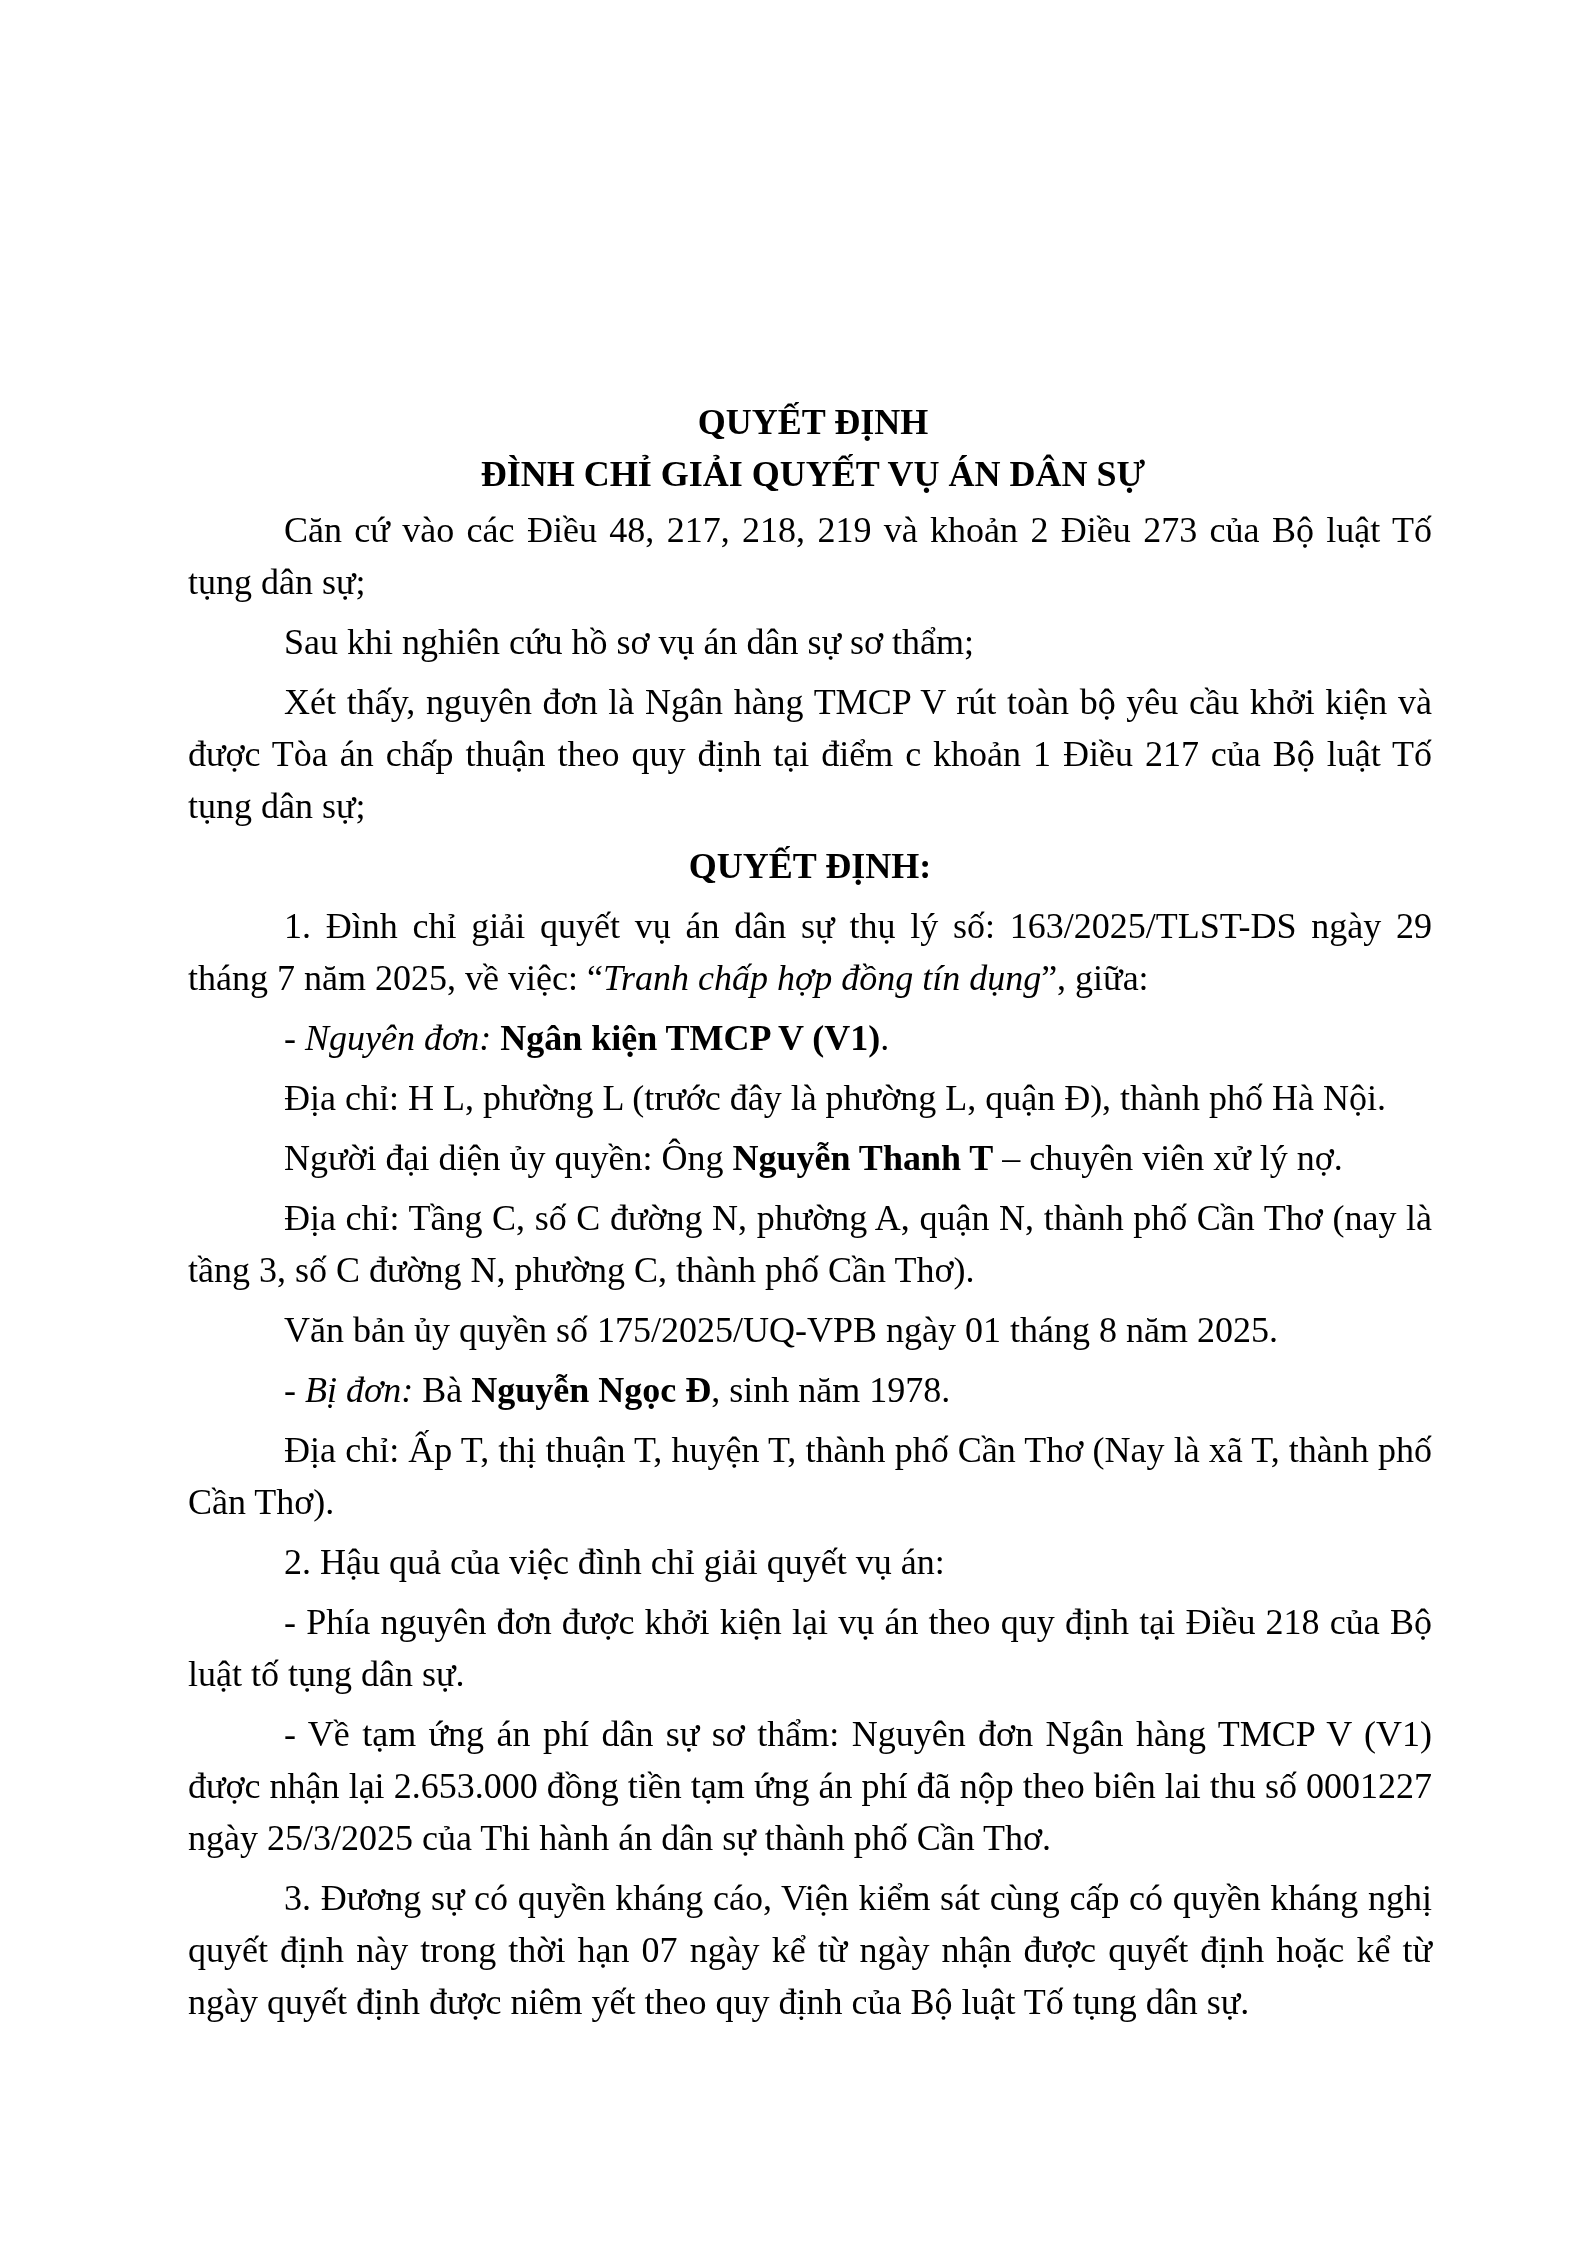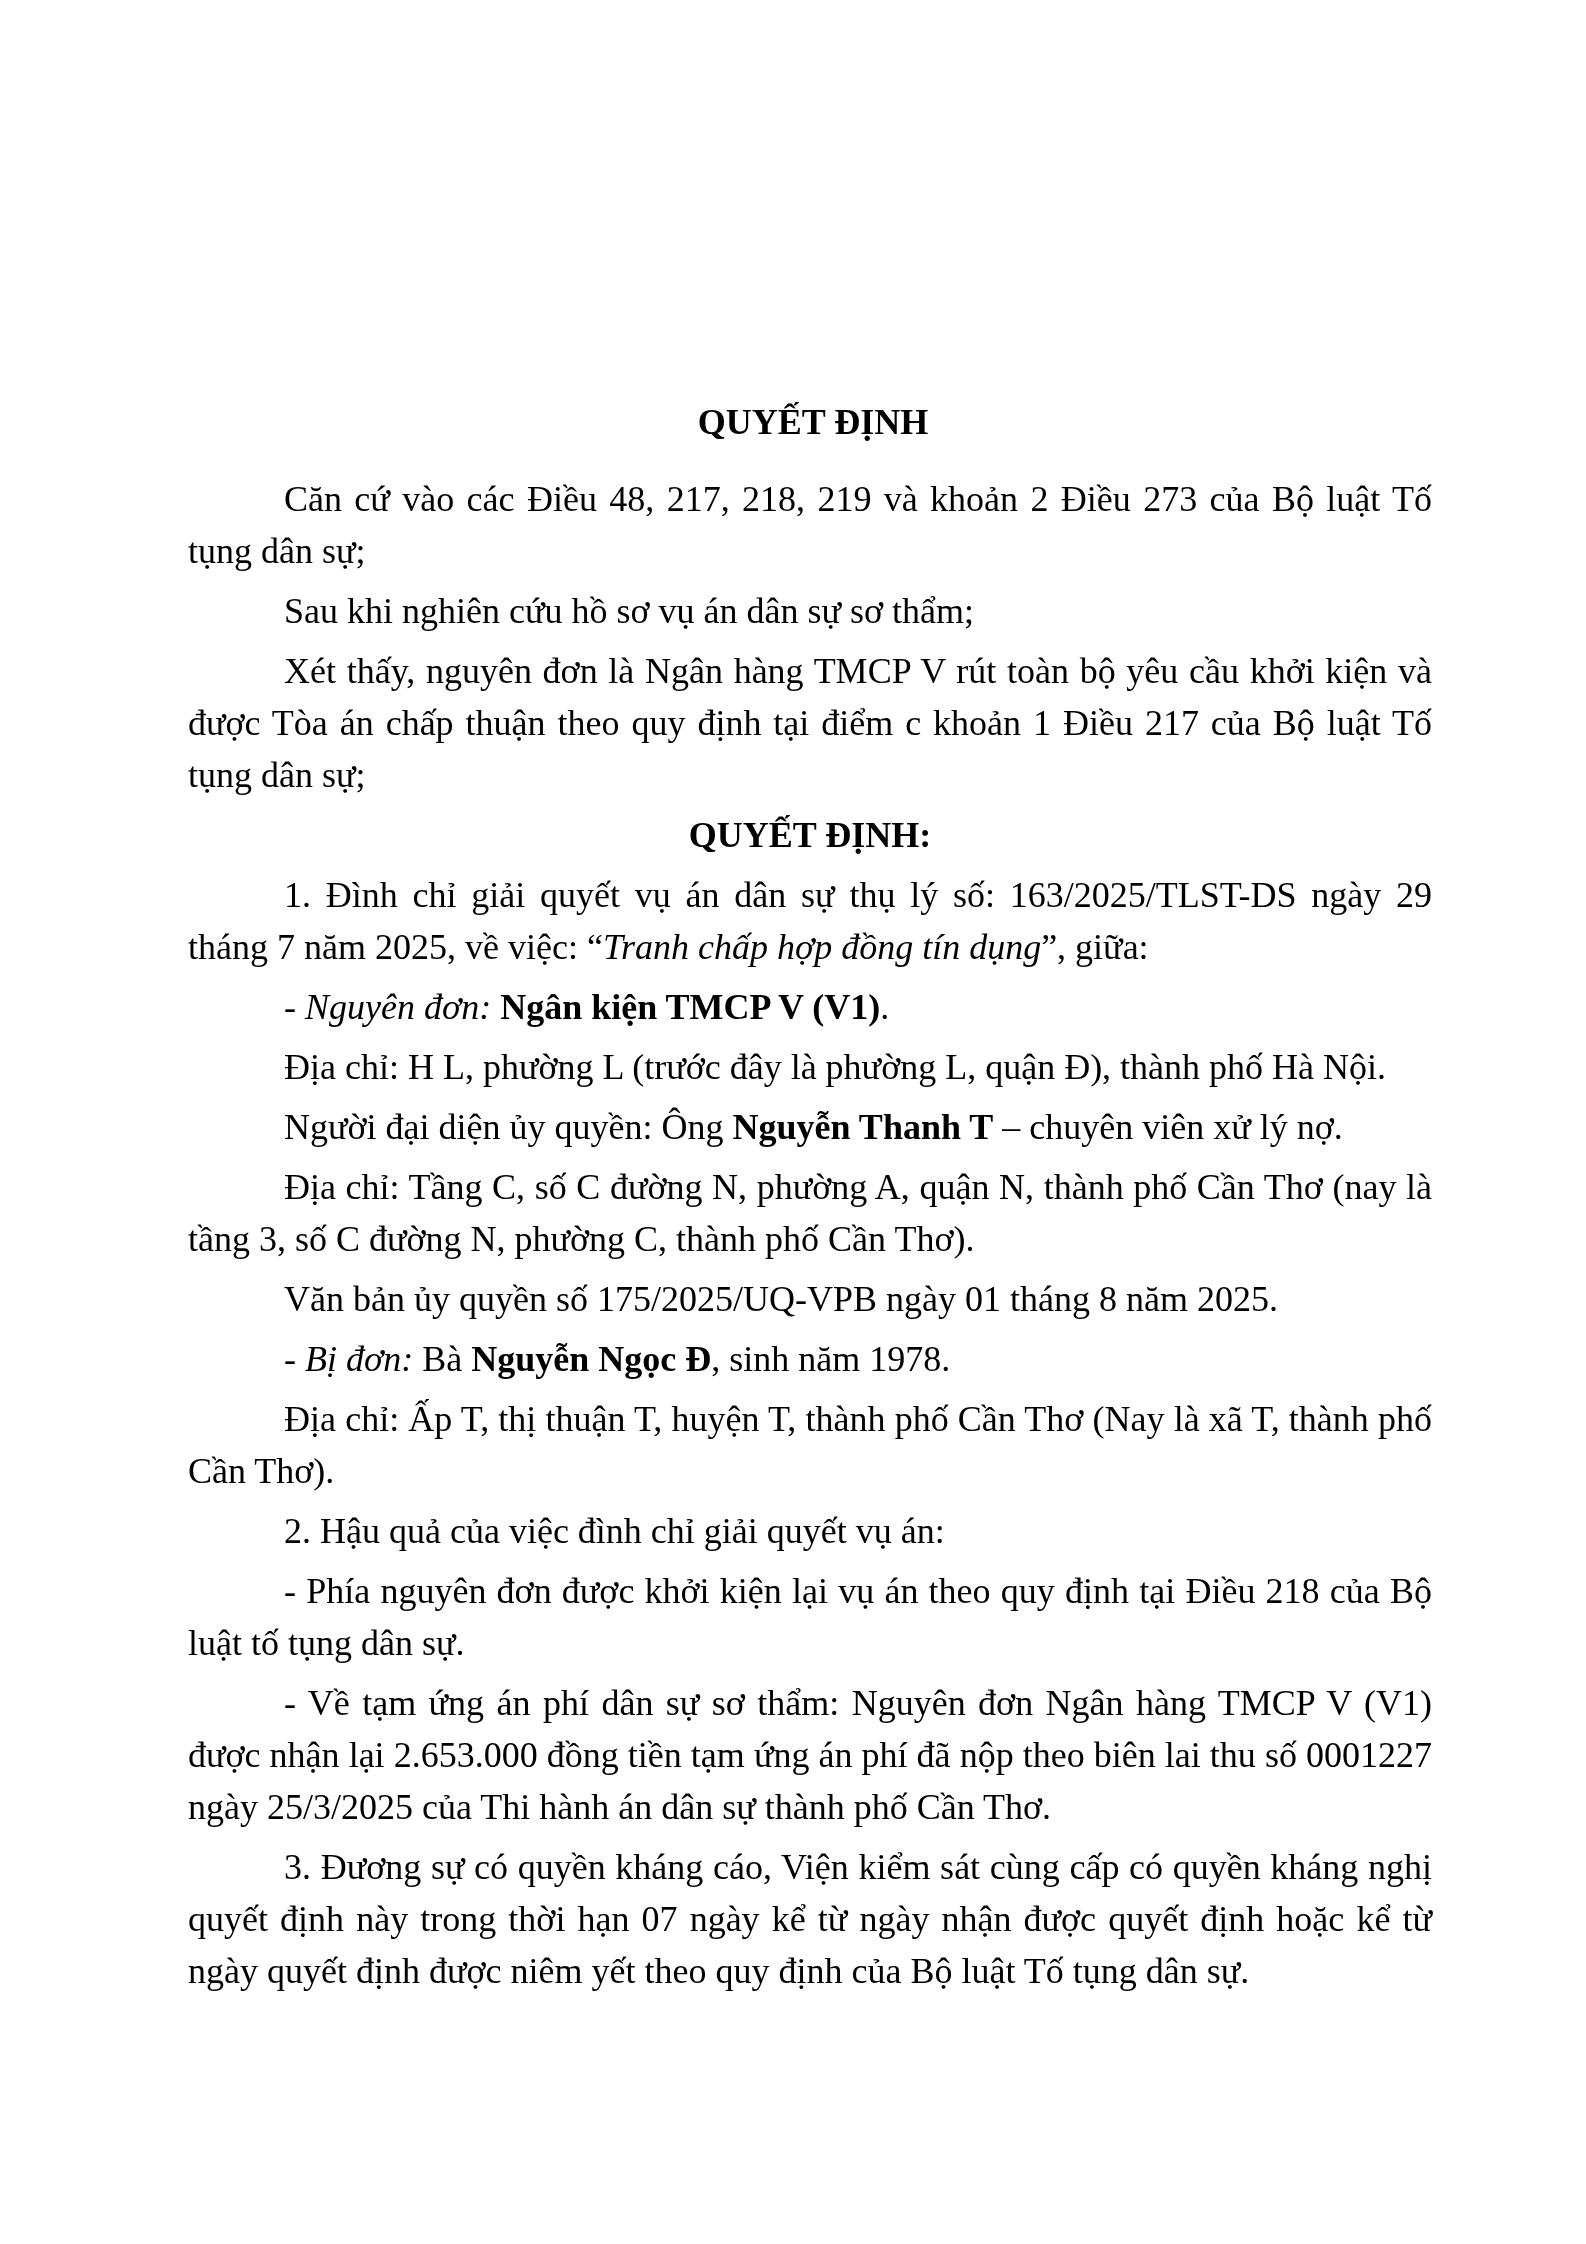--- a/index.html
+++ b/index.html
@@ -18,28 +18,29 @@
     margin: 0 6px 8px 0;
     text-indent: 96px;
     text-align: justify;
   }
   .center {
     text-align: center;
     text-indent: 0;
   }
   .bold { font-weight: bold; }
   .italic { font-style: italic; }
-  .title-block { margin: 0 0 25px 0; }
+  .title-block { margin: 0 0 4px 0; }
   .title-line { text-align: center; font-weight: bold; }
 </style>
 </head>
 <body>
 
 <div class="title-block">
   <div class="title-line">QUYẾT ĐỊNH</div>
+  <div class="title-line">ĐÌNH CHỈ GIẢI QUYẾT VỤ ÁN DÂN SỰ</div>
 </div>
 
 <p class="para">Căn cứ vào các Điều 48, 217, 218, 219 và khoản 2 Điều 273 của Bộ luật Tố tụng dân sự;</p>
 
 <p class="para">Sau khi nghiên cứu hồ sơ vụ án dân sự sơ thẩm;</p>
 
 <p class="para">Xét thấy, nguyên đơn là Ngân hàng TMCP V rút toàn bộ yêu cầu khởi kiện và được Tòa án chấp thuận theo quy định tại điểm c khoản 1 Điều 217 của Bộ luật Tố tụng dân sự;</p>
 
 <p class="para center bold">QUYẾT ĐỊNH:</p>
 

